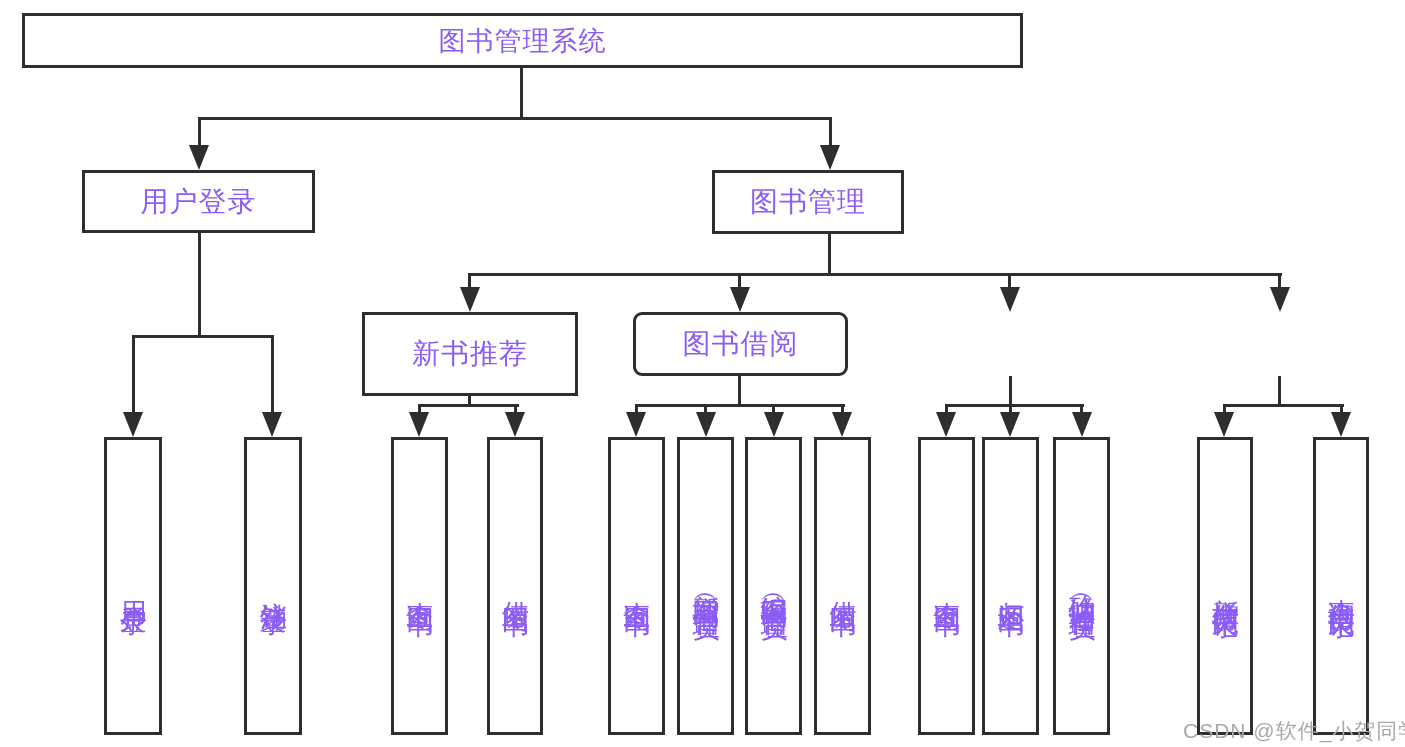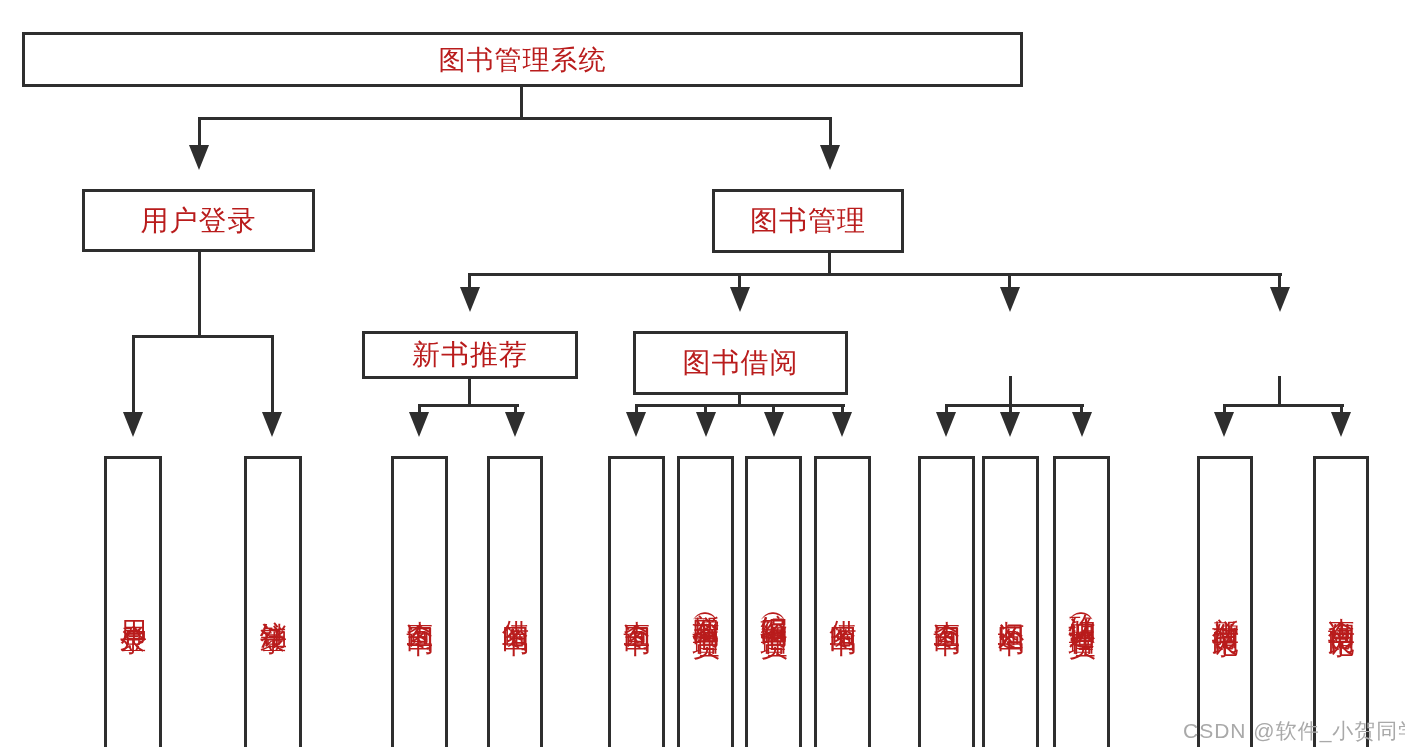--- a/index.html
+++ b/index.html
@@ -11,25 +11,24 @@
     overflow:hidden;
   }
   .node {
     position:absolute;
     box-sizing:border-box;
     border:3px solid #2e2e2e;
     background:#ffffff;
     display:flex;
     align-items:center;
     justify-content:center;
-    color:#b91c1c;
+    color:#8b5cf6;
     font-size:28px;
     letter-spacing:1px;
     z-index:2;
-    margin-top:19px;
   }
   .vnode {
     writing-mode:vertical-rl;
     text-orientation:mixed;
     font-size:27px;
     letter-spacing:3px;
     line-height:1;
   }
   .line {
     position:absolute;
@@ -51,22 +50,22 @@
     color:#a9a9a9;
     letter-spacing:1px;
     white-space:nowrap;
     z-index:5;
   }
 
   
   #n-root   { left:22px;   top:13px;  width:1001px; height:55px; font-size:27px; }
   #n-login  { left:82px;   top:170px; width:233px;  height:63px; }
   #n-mgmt   { left:712px;  top:170px; width:192px;  height:64px; }
-  #n-newrec { left:362px;  top:312px; width:216px;  height:48px; }
-  #n-borrow { left:633px;  top:312px; width:215px;  height:64px; }
+  #n-newrec { left:362px;  top:312px; width:216px;  height:84px; }
+  #n-borrow { left:633px;  top:312px; width:215px;  height:64px;border-radius:9px; }
   #n-curr   { left:903px;  top:312px; width:215px;  height:64px; }
   #n-rec    { left:1173px; top:312px; width:214px;  height:64px; }
 
   #lf-a1 { left:104px;  top:437px; width:58px; height:298px; }
   #lf-a2 { left:244px;  top:437px; width:58px; height:298px; }
   #lf-b1 { left:391px;  top:437px; width:57px; height:298px; }
   #lf-b2 { left:487px;  top:437px; width:56px; height:298px; }
   #lf-c1 { left:608px;  top:437px; width:57px; height:298px; }
   #lf-c2 { left:677px;  top:437px; width:57px; height:298px; }
   #lf-c3 { left:745px;  top:437px; width:57px; height:298px; }

